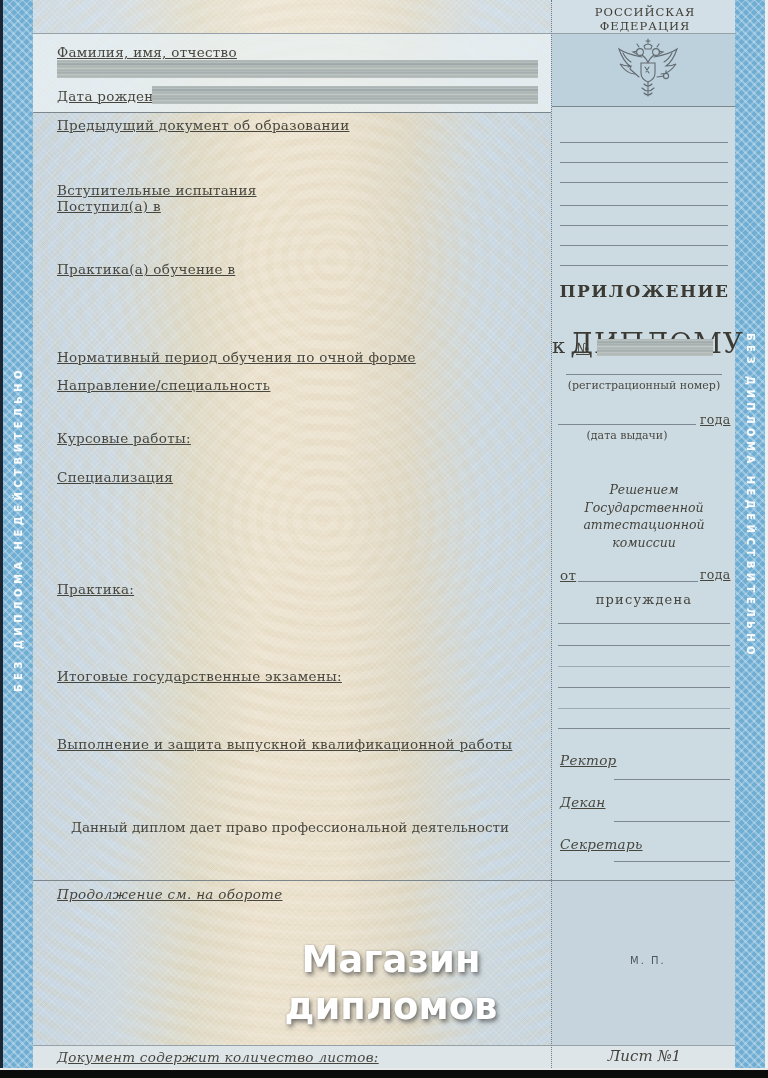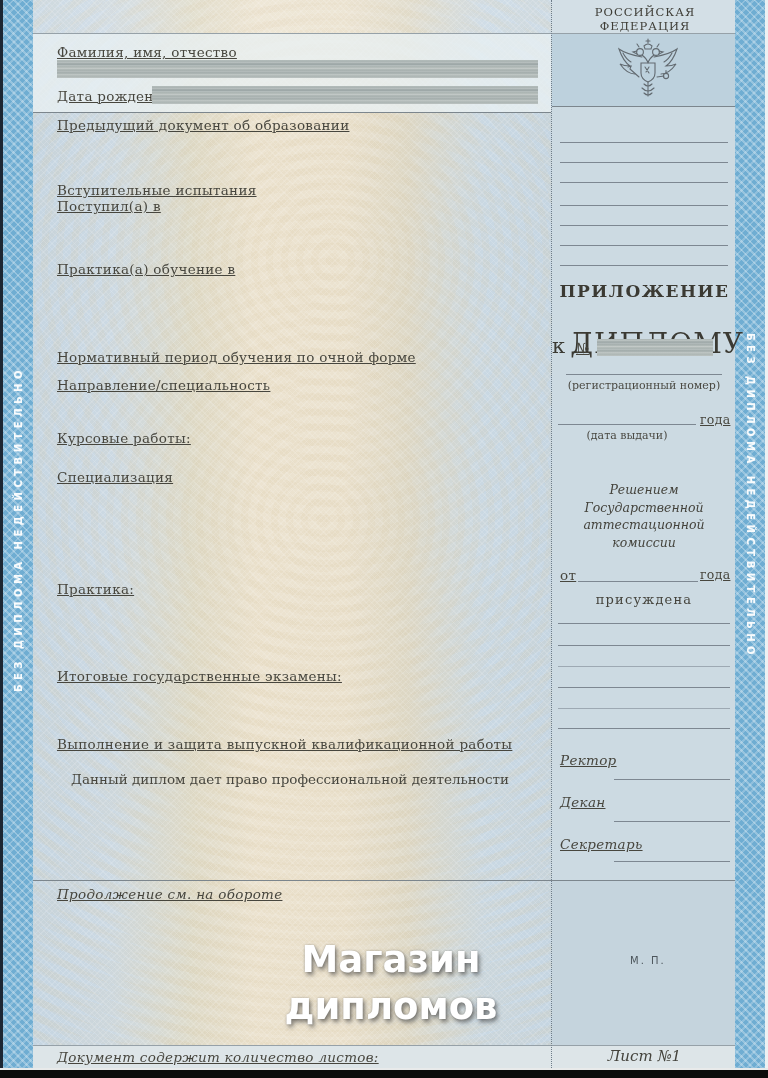--- a/index.html
+++ b/index.html
@@ -70,21 +70,21 @@
              line-height:13.5px; letter-spacing:1px; color:#3e3d36; }
   .suptitle { left:552px; top:281px; width:185px; text-align:center; font-size:17px;
               letter-spacing:1.5px; color:#3b3a33; font-weight:bold; }
   .maintitle { left:552px; top:299px; width:185px; text-align:center; color:#3b3a33; white-space:nowrap;margin-top:28px; }
   .maintitle .k { font-size:21px; }
   .maintitle .d { font-size:28px; letter-spacing:1px; }
   .commission { left:560px; top:481px; width:168px; text-align:center; font-style:italic;
                 font-size:12.5px; line-height:17.5px; color:#44433c; }
   .awarded { left:560px; top:592px; width:168px; text-align:center; font-size:13px;
              letter-spacing:1.2px; color:#45443d; }
-  .rights { left:70px; top:770px; width:440px; text-align:center; font-size:13.5px;
+  .rights { left:70px; top:818px; width:440px; text-align:center; font-size:13.5px;
             line-height:19px; color:#47463e; }
   .mp { font-family:"DejaVu Sans", sans-serif; font-size:10px; letter-spacing:2px; color:#4d565c; }
   .watermark {
     left:246px; top:936px; width:290px; text-align:center;
     font-family:"DejaVu Sans", sans-serif; font-weight:bold; font-size:37px;
     line-height:47px; color:#ffffff;
     text-shadow:2px 3px 4px rgba(55,55,55,.6), 0 0 2px rgba(90,90,90,.45);
   }
   .sheet { left:552px; top:1047px; width:185px; text-align:center; font-style:italic;
            font-size:15px; color:#44433c; }

